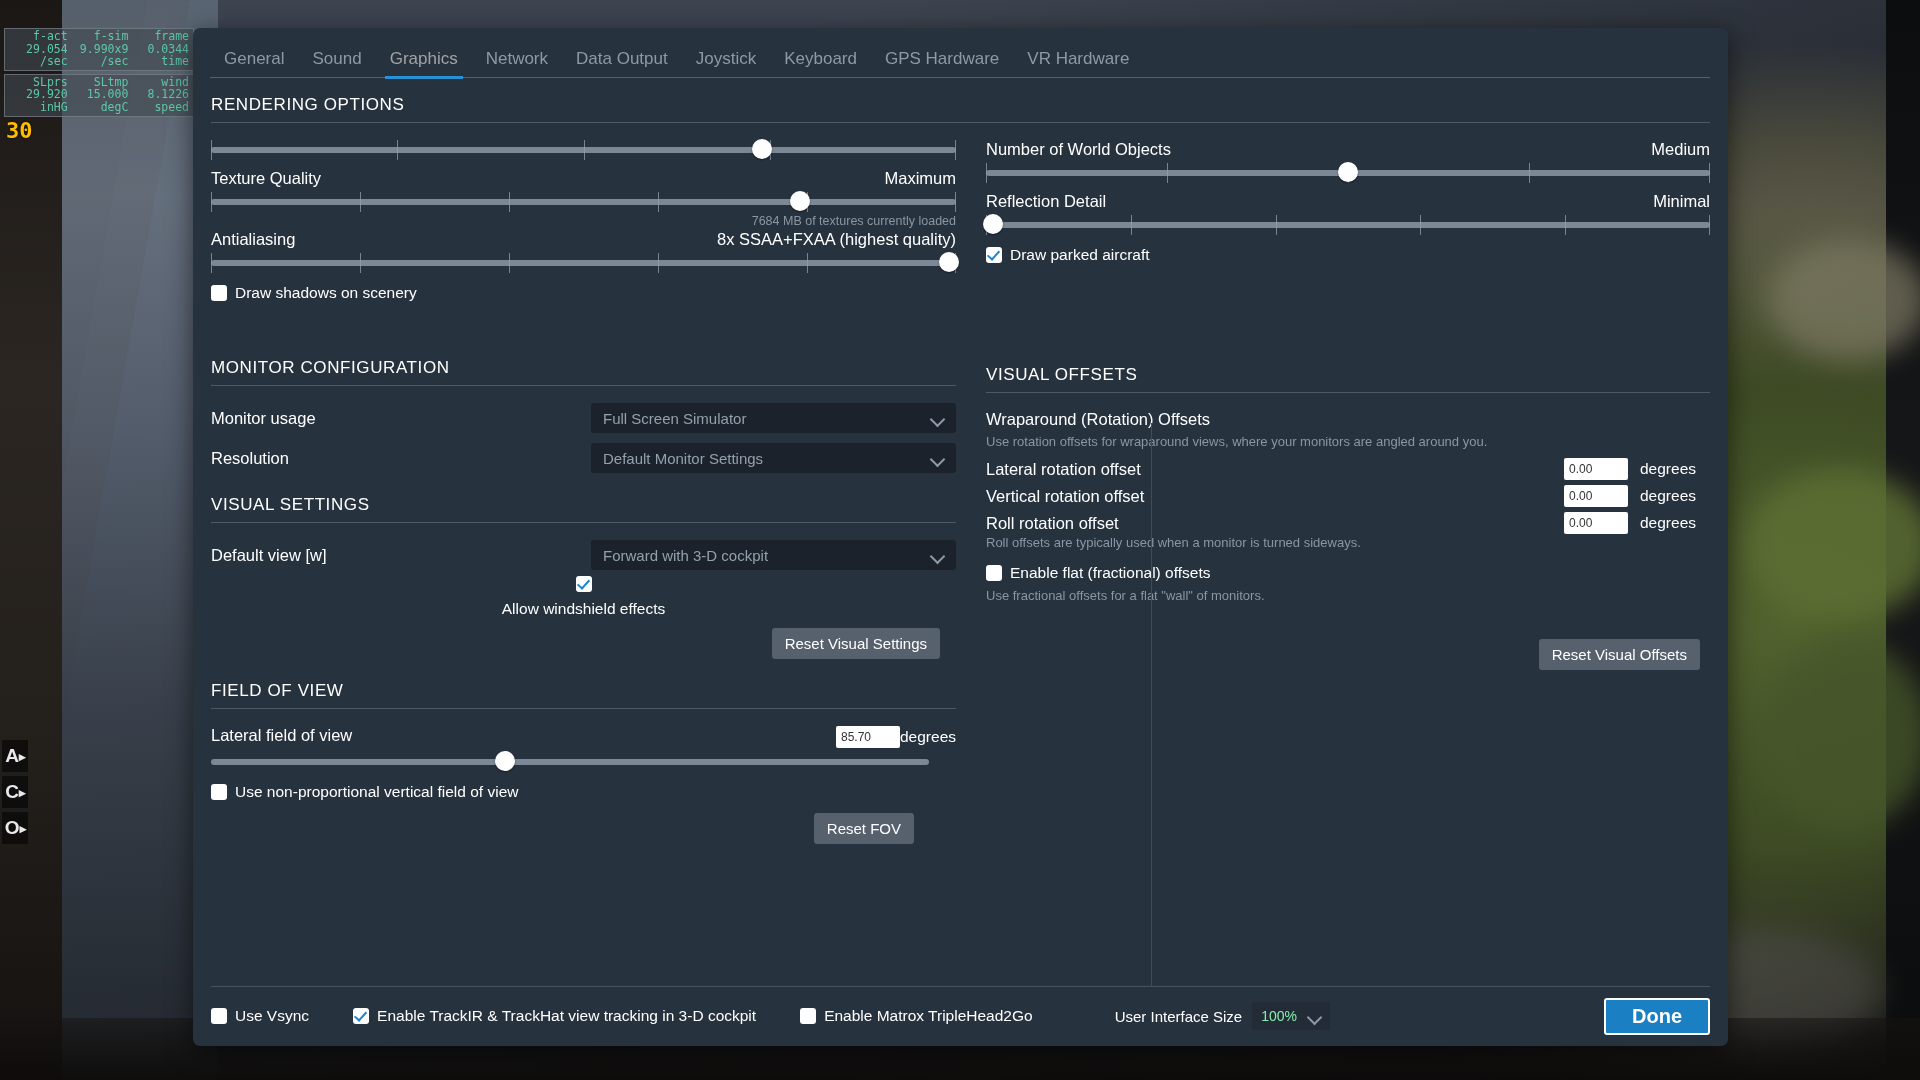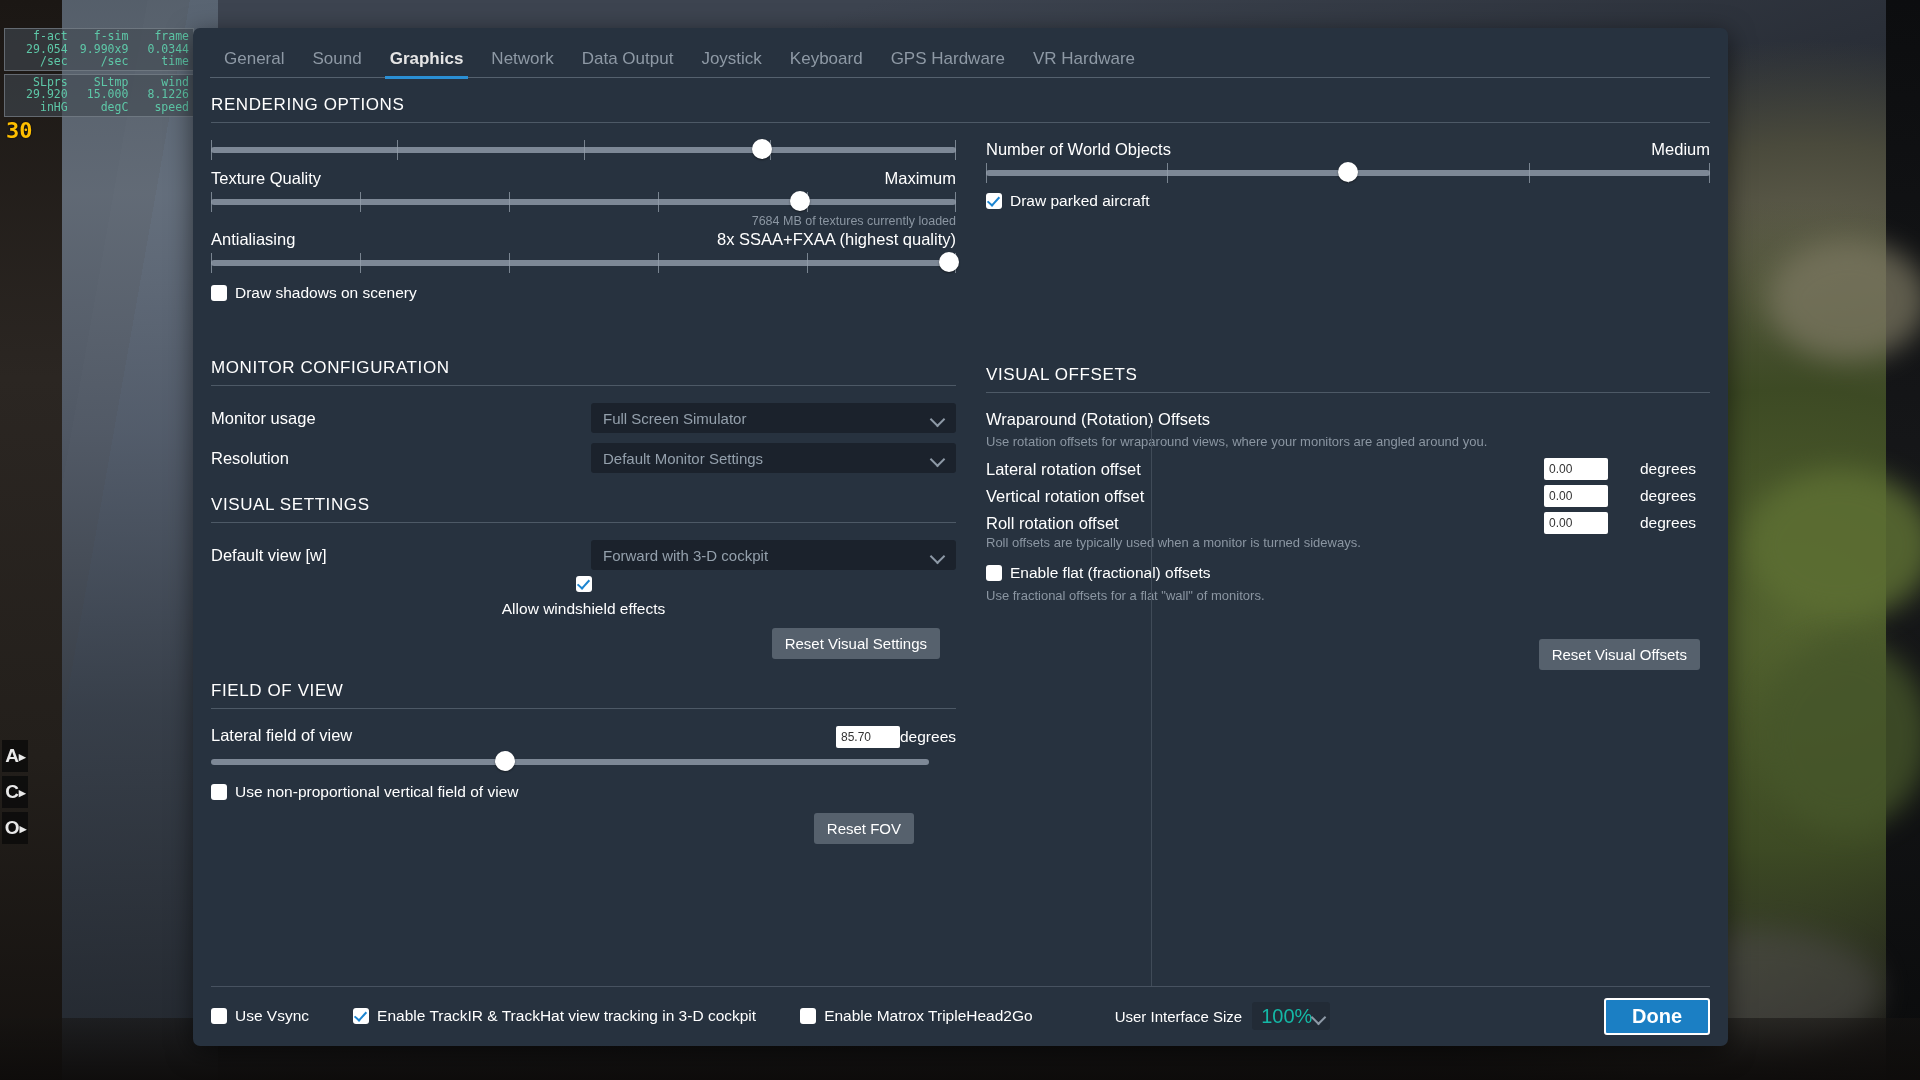--- a/index.html
+++ b/index.html
@@ -98,21 +98,21 @@
   #tab-bar::after {
     content:""; position: absolute; left: 17px; right: 18px; bottom: 0;
     height: 1px; background: #55616e;
   }
   .tab {
     position: relative;
     font-size: 17px; color: #8e99a5;
     padding: 0 14px 9px 14px;
     cursor: pointer; white-space: nowrap;
   }
-  .tab.active { color: #e5e5e5; font-weight: bold; }
+  .tab.active { color: #a3a3a3; font-weight: normal; }
   .tab.active::after {
     content:""; position:absolute; left: 9px; right: 9px; bottom: -1px;
     height: 3px; background: #2a8fd4; z-index: 2;
   }
 
   
   #dialog-body { flex: 1 1 auto; position: relative; padding: 0 18px; overflow: hidden; }
 
   .section-title {
     font-size: 17px; color: #ffffff; letter-spacing: .6px;
@@ -199,42 +199,42 @@
   .vdiv { position: absolute; width: 1px; background: #404b58; }
 
   .field-row {
     display: flex; align-items: center; justify-content: space-between;
     margin-bottom: 10px;
   }
   .dd-wrap { width: 365px; flex: 0 0 365px; }
 
   .offset-row {
     display: grid; grid-template-columns: 1fr 72px 70px;
-    align-items: center; column-gap: 24px; margin-bottom: 5px;
+    align-items: center; column-gap: 4px; margin-bottom: 5px;
   }
   .deg-label { font-size: 15.5px; color: #ffffff; }
 
   
   #dialog-footer {
     flex: 0 0 60px; height: 60px; position: relative;
     display: flex; align-items: center; padding: 0 18px;
   }
   #dialog-footer::before {
     content:""; position: absolute; left: 18px; right: 18px; top: 0;
     height: 1px; background: #475260;
   }
   .footer-gap-a { width: 44px; flex: 0 0 44px; }
   .footer-gap-b { width: 44px; flex: 0 0 44px; }
   #uisize-label { font-size: 15px; color: #ffffff; margin-left: 46px; margin-right: 10px; padding-left: 36px; }
   #uisize-dd {
     background: #222b36; width: 78px; height: 28px; border-radius: 3px;
     display: flex; align-items: center; justify-content: space-between;
     padding: 0 7px 0 9px; cursor: pointer;
   }
-  #uisize-dd .dd-text { font-size: 20px; color: #14b8a6; }
+  #uisize-dd .dd-text { font-size: 14px; color: #86efac; }
 </style>
 </head>
 <body>
 
 <div id="sim-bg">
   <div id="sim-sky-strip"></div>
   <div id="sim-left-pillar"></div>
   <div id="sim-right-dark"></div>
   <div class="blob" style="left:1745px;top:470px;width:190px;height:150px;background:#5d6f33;opacity:.85;"></div>
   <div class="blob" style="left:1760px;top:640px;width:170px;height:190px;background:#46562a;opacity:.8;"></div>
@@ -375,20 +375,36 @@
             <div class="slider-track"></div>
             <div class="tick" style="left:0%"></div>
             <div class="tick" style="left:25%"></div>
             <div class="tick" style="left:50%"></div>
             <div class="tick" style="left:75%"></div>
             <div class="tick" style="left:calc(100% - 1px)"></div>
             <div class="knob" style="left:50%"></div>
           </div>
         </div>
 
+        <div class="slider-block" style="margin-bottom:11px;">
+          <div class="slider-head">
+            <span class="row-label">Reflection Detail</span>
+            <span class="row-value">Minimal</span>
+          </div>
+          <div class="slider-track-wrap">
+            <div class="slider-track"></div>
+            <div class="tick" style="left:0%"></div>
+            <div class="tick" style="left:20%"></div>
+            <div class="tick" style="left:40%"></div>
+            <div class="tick" style="left:60%"></div>
+            <div class="tick" style="left:80%"></div>
+            <div class="tick" style="left:calc(100% - 1px)"></div>
+            <div class="knob" style="left:1%"></div>
+          </div>
+        </div>
 
         <div class="cb-row">
           <div class="cbox checked"></div>
           <span class="cb-label">Draw parked aircraft</span>
         </div>
       </div>
     </div>
 
     <div class="vdiv" style="left:958px; top:345px; height:590px;"></div>
 

